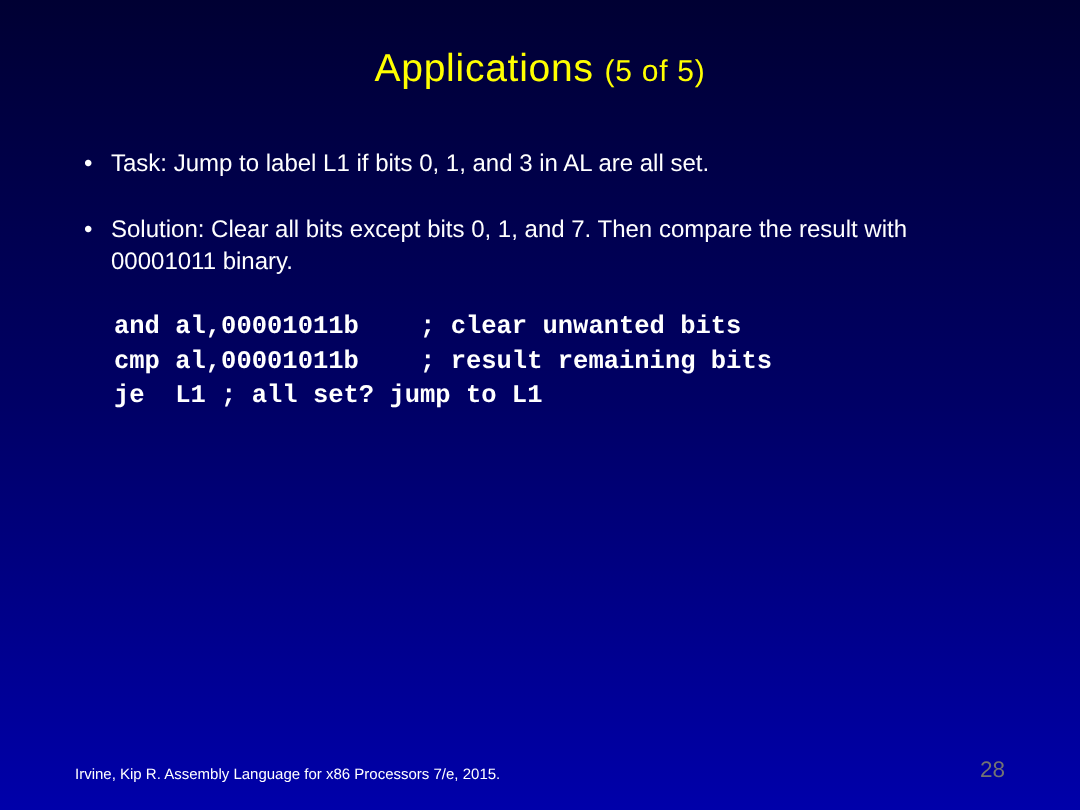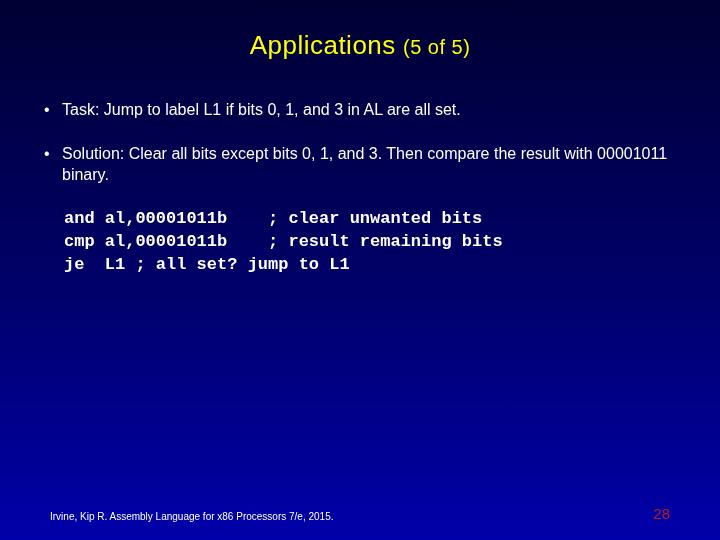--- a/index.html
+++ b/index.html
@@ -12,21 +12,21 @@
       height: 540px;
       background: linear-gradient(to bottom, #000033 0%, #000066 50%, #0000aa 100%);
       font-family: Arial, sans-serif;
       color: #ffffff;
       position: relative;
       overflow: hidden;
     }
     .slide {
       width: 100%;
       height: 100%;
-      padding: 30px 38px;
+      padding: 30px 50px;
       position: relative;
     }
     .title {
       text-align: center;
       font-size: 24px;
       color: #ffff00;
       font-weight: normal;
       margin-bottom: 38px;
       letter-spacing: 0.5px;
     }
@@ -72,36 +72,36 @@
       justify-content: space-between;
       align-items: flex-end;
       text-align: right;
     }
     .citation {
       font-size: 10px;
       color: #ffffff;
     }
     .page-num {
       font-size: 15px;
-      color: #b91c1c;
+      color: #737373;
     }
   </style>
 </head>
 <body>
 
 <div class="slide">
   <h1 class="title">
     <span class="title-main">Applications</span>
     <span> </span>
     <span class="title-sub">(5 of 5)</span>
   </h1>
 
   <ul class="bullet-list">
     <li class="bullet-item">Task: Jump to label L1 if bits 0, 1, and 3 in AL are all set.</li>
-    <li class="bullet-item">Solution: Clear all bits except bits 0, 1, and 3. Then compare the result with 00001011 binary.</li>
+    <li class="bullet-item">Solution: Clear all bits except bits 0, 1, and 7. Then compare the result with 00001011 binary.</li>
   </ul>
 
   <div class="code-block">and al,00001011b    ; clear unwanted bits
 cmp al,00001011b    ; result remaining bits
 je  L1 ; all set? jump to L1</div>
 
   <div class="footer">
     <div class="citation">Irvine, Kip R. Assembly Language for x86 Processors 7/e, 2015.</div>
     <div class="page-num">28</div>
   </div>

